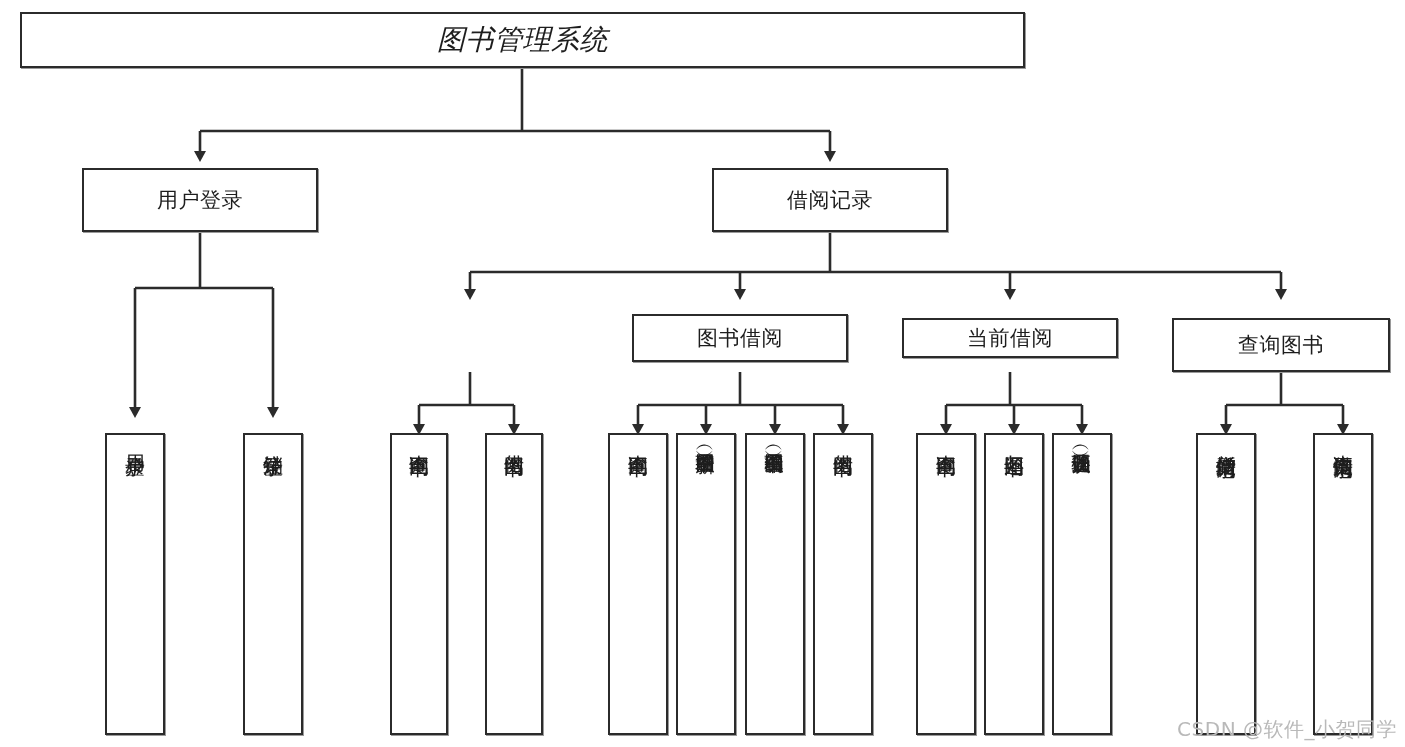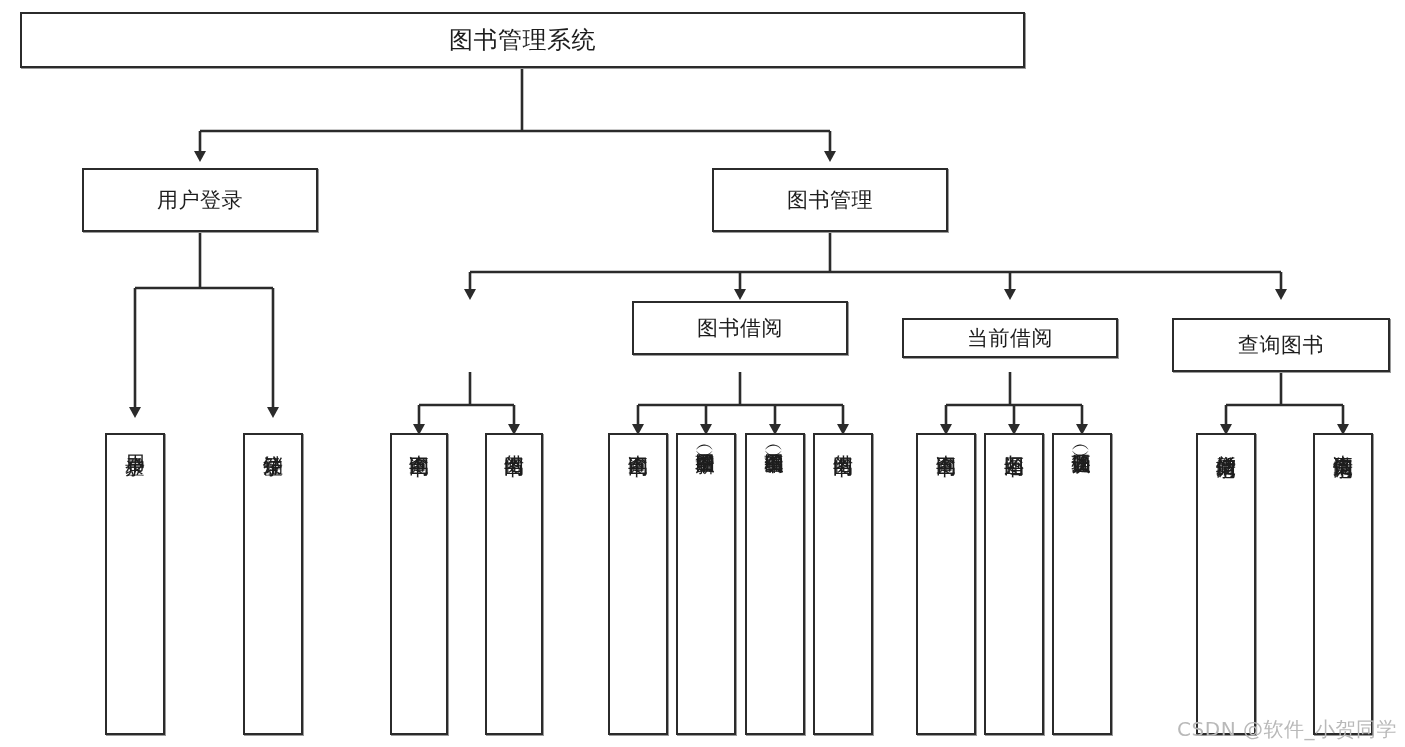--- a/index.html
+++ b/index.html
@@ -37,21 +37,21 @@
   }
   .node-label {
     color: #1d1d1d;
     font-size: 21px;
     line-height: 1.18;
     letter-spacing: 0.5px;
     white-space: pre;
     text-align: center;
   }
   
-  .lvl-root .node-label { font-size: 24px; }
+  .lvl-root .node-label { font-size: 28px; font-style: italic; }
   
   .leaf-box {
     align-items: flex-start;
     justify-content: center;
     padding-top: 4px;
   }
   .leaf-box .node-label {
     writing-mode: vertical-rl;
     text-orientation: upright;
     font-size: 20px;
@@ -131,25 +131,25 @@
 
   <div class="node-box lvl-root" style="left:20px; top:12px; width:1005px; height:56px;">
     <span class="node-label">图书管理系统</span>
   </div>
 
   <div class="node-box lvl-2" style="left:82px; top:168px; width:236px; height:64px;">
     <span class="node-label">用户登录</span>
   </div>
 
   <div class="node-box lvl-2" style="left:712px; top:168px; width:236px; height:64px;">
-    <span class="node-label">图书管理</span>
-  </div>
-
-
-  <div class="node-box lvl-3" style="left:632px; top:301px; width:216px; height:54px;">
+    <span class="node-label">借阅记录</span>
+  </div>
+
+
+  <div class="node-box lvl-3" style="left:632px; top:314px; width:216px; height:48px;">
     <span class="node-label">图书借阅</span>
   </div>
 
   <div class="node-box lvl-3" style="left:902px; top:318px; width:216px; height:40px;">
     <span class="node-label">当前借阅</span>
   </div>
 
   <div class="node-box lvl-3" style="left:1172px; top:318px; width:218px; height:54px;">
     <span class="node-label">查询图书</span>
   </div>

